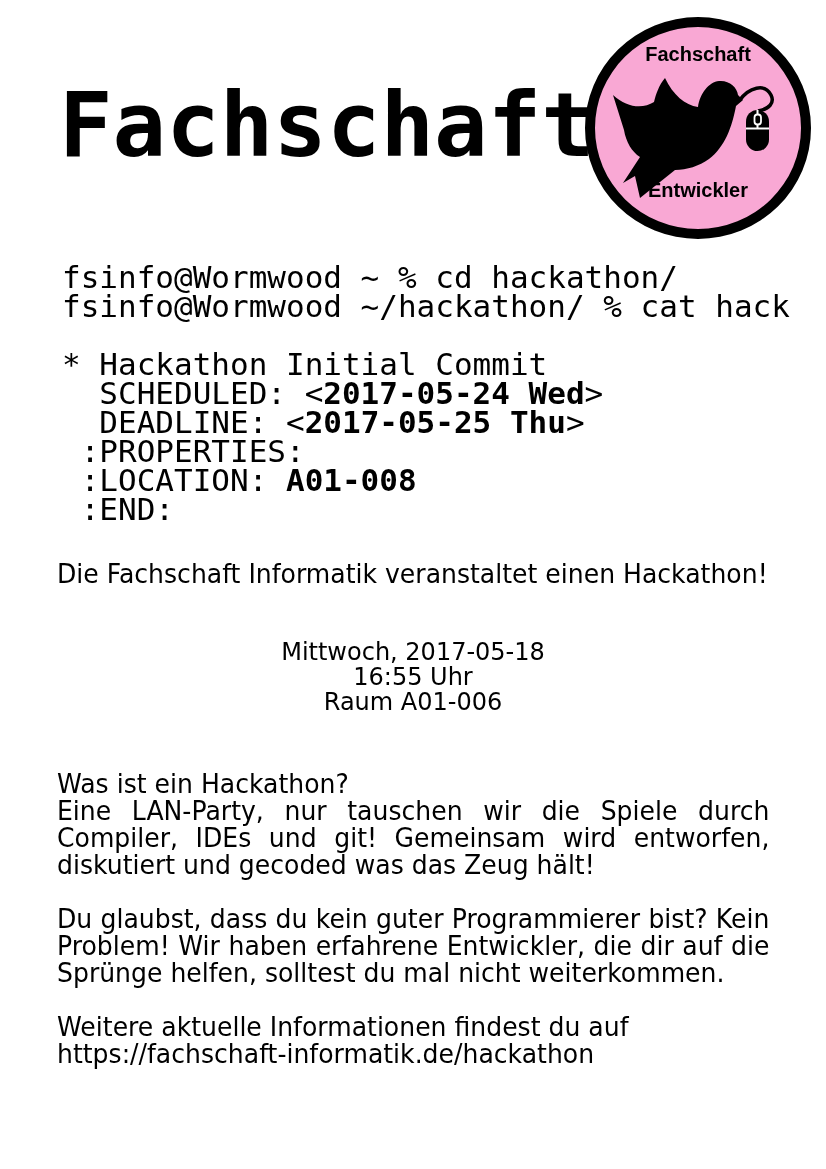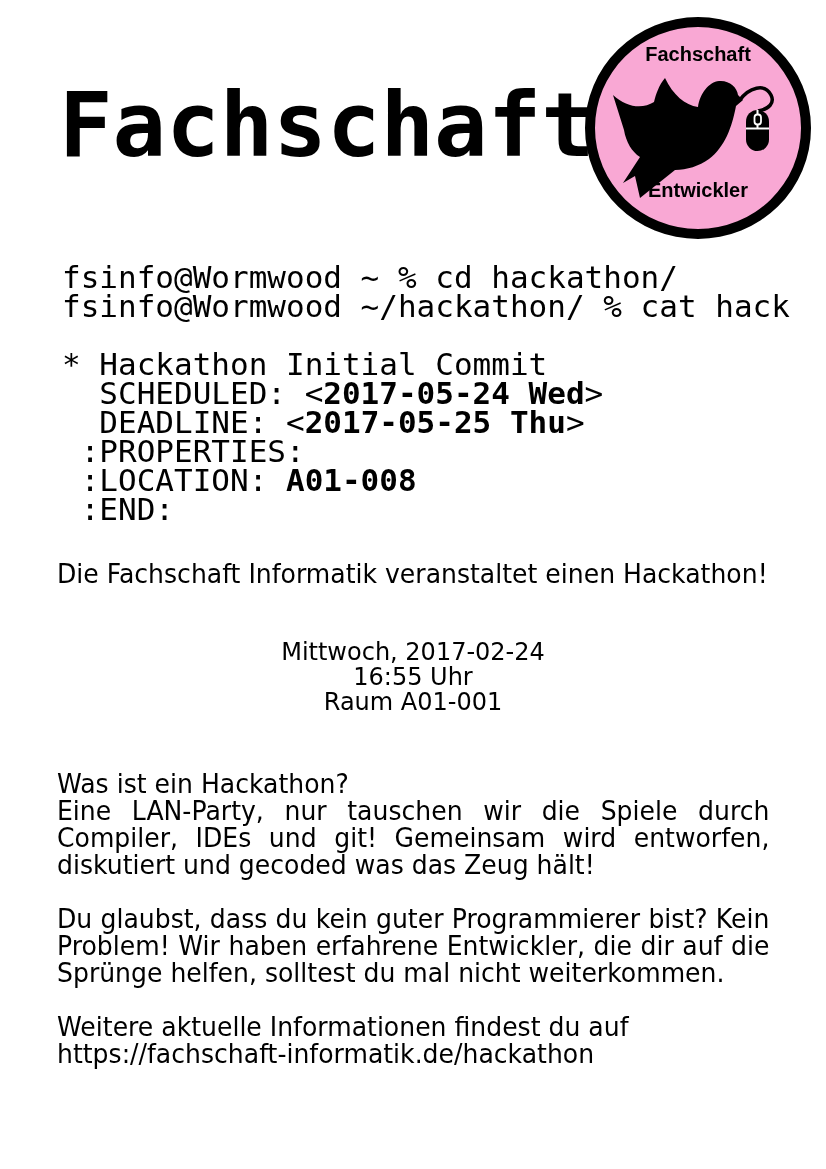--- a/index.html
+++ b/index.html
@@ -129,23 +129,23 @@
       <rect x="155.5" y="49.5" width="6.5" height="10" rx="3" fill="#000" stroke="#fff" stroke-width="1.8"></rect>
     </svg>
     <div class="logo-label bottom">Entwickler</div>
   </div>
 
   <pre class="code"><div><span>fsinfo@Wormwood ~ % cd hackathon/</span></div><div><span>fsinfo@Wormwood ~/hackathon/ % cat hack</span></div><div> </div><div><span>* Hackathon Initial Commit</span></div><div><span>  SCHEDULED: &lt;</span><span class="b">2017-05-24 Wed</span><span>&gt;</span></div><div><span>  DEADLINE: &lt;</span><span class="b">2017-05-25 Thu</span><span>&gt;</span></div><div><span> :PROPERTIES:</span></div><div><span> :LOCATION: </span><span class="b">A01-008</span></div><div><span> :END:</span></div></pre>
 
   <div class="cond intro">Die Fachschaft Informatik veranstaltet einen Hackathon!</div>
 
   <div class="event">
-    <div>Mittwoch, 2017-02-24</div>
+    <div>Mittwoch, 2017-05-18</div>
     <div>16:55 Uhr</div>
-    <div>Raum A01-001</div>
+    <div>Raum A01-006</div>
   </div>
 
   <div class="cond bodytext">
     <div class="para">
       <span class="bl">Was ist ein Hackathon?</span>
       <span class="bl just">Eine LAN-Party, nur tauschen wir die Spiele durch</span>
       <span class="bl just">Compiler, IDEs und git! Gemeinsam wird entworfen,</span>
       <span class="bl">diskutiert und gecoded was das Zeug hält!</span>
     </div>
     <div class="para">

